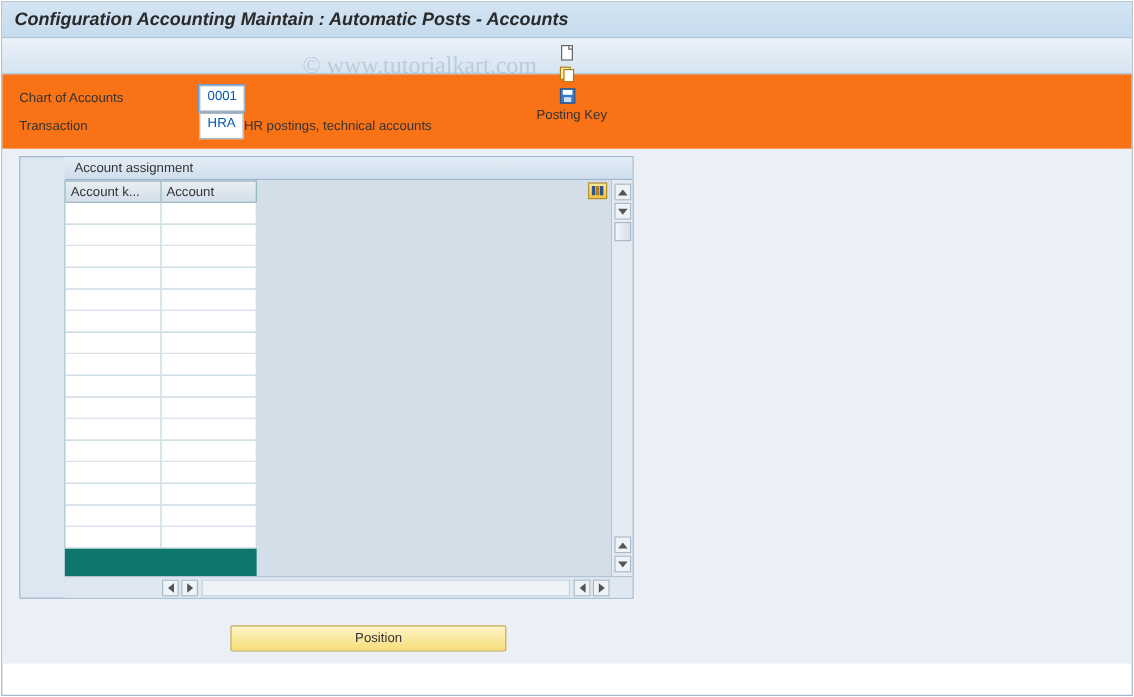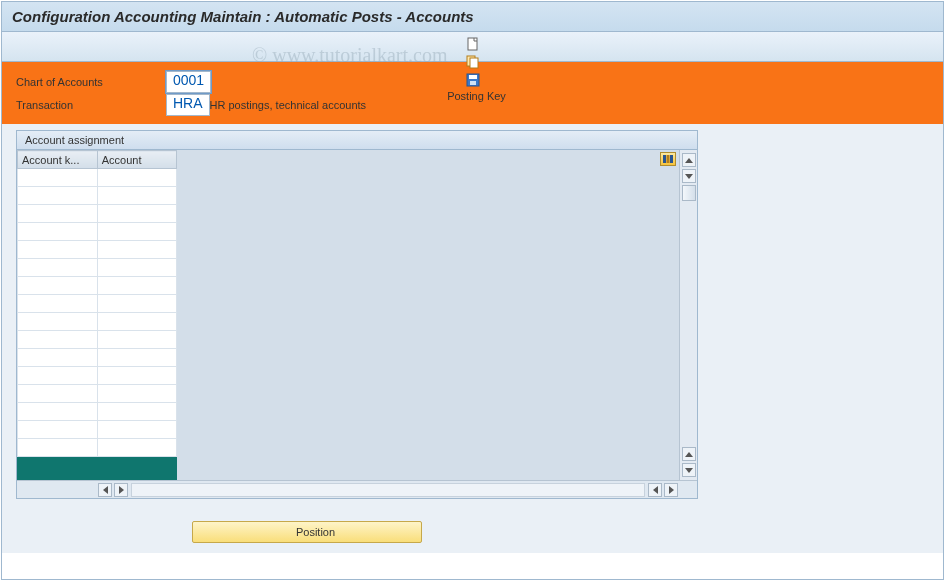--- a/index.html
+++ b/index.html
@@ -69,39 +69,40 @@
       color: #333;
     }
     .form-value {
       display: inline-block;
       border: 1px solid #a3b8cc;
       background: #fff;
       color: #0058b0;
       padding: 1px 6px;
       min-width: 36px;
       text-align: left;
-      font-size: 14px;
+      font-size: 11px;
       height: 22px;
       line-height: 14px;
     }
     .form-value.selected {
       outline: 1px solid #6f9ac7;
     }
     .form-desc {
       margin-left: 0;
       color: #333;
     }
     .content-main {
       padding: 6px 14px 14px 14px;
       background: #eaf0f6;
     }
     .panel {
-      width: 682px;
+      width: 512px;
       border: 1px solid #9fb8cf;
       background: #dce7f1;
+      padding-left: 37px;
     }
     .panel-title {
       background: linear-gradient(to bottom, #e4edf6 0%, #cfdeee 100%);
       border-bottom: 1px solid #9fb8cf;
       padding: 3px 8px;
       color: #333;
     }
     .panel-body {
       display: flex;
       height: 330px;

